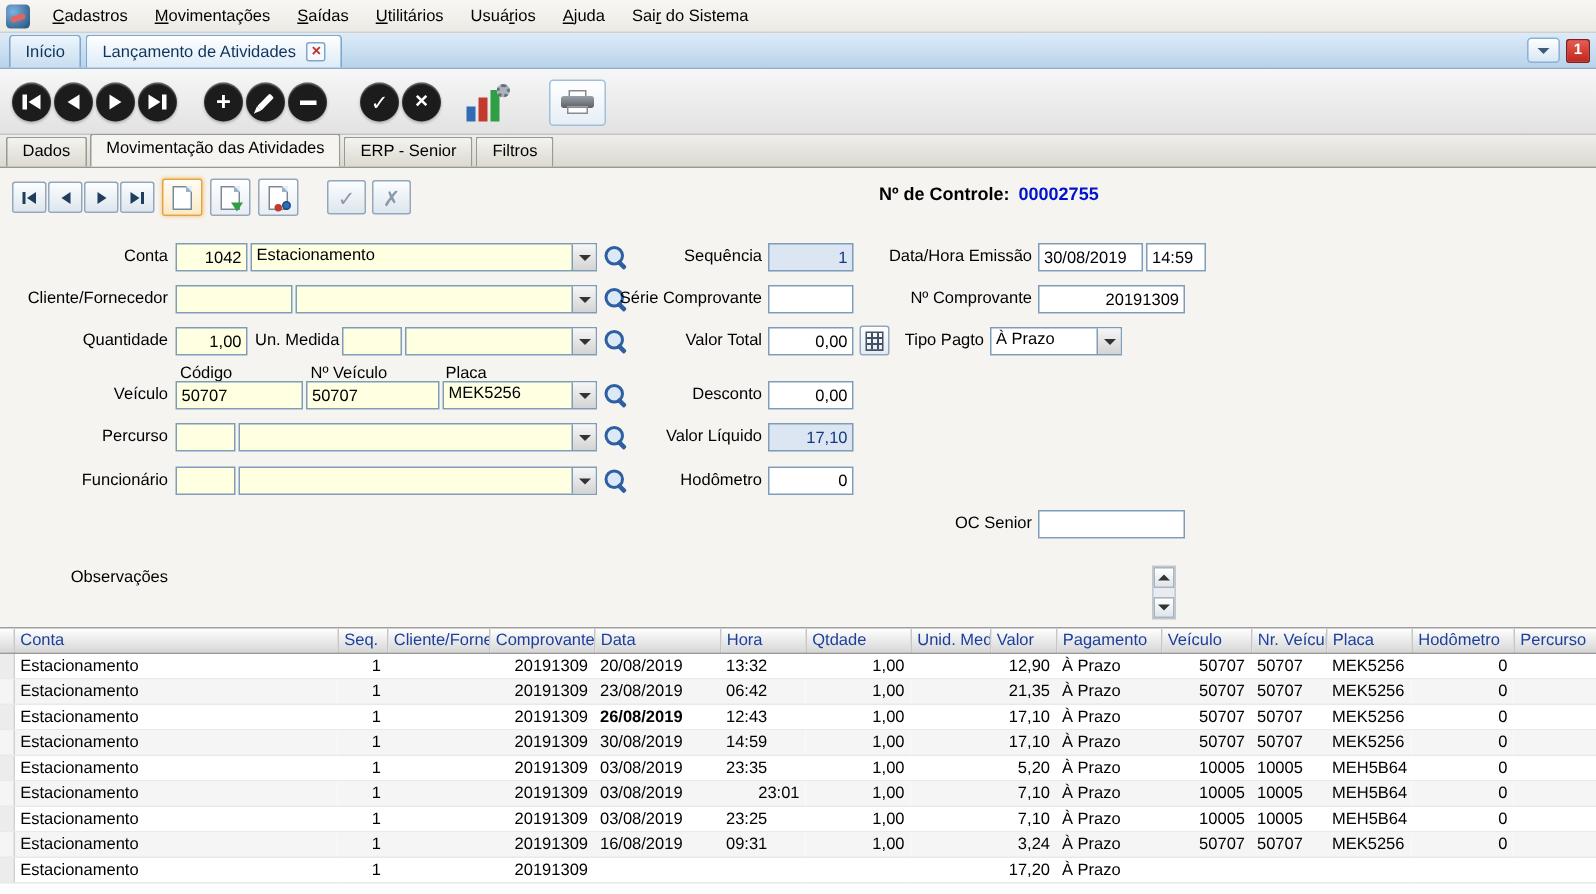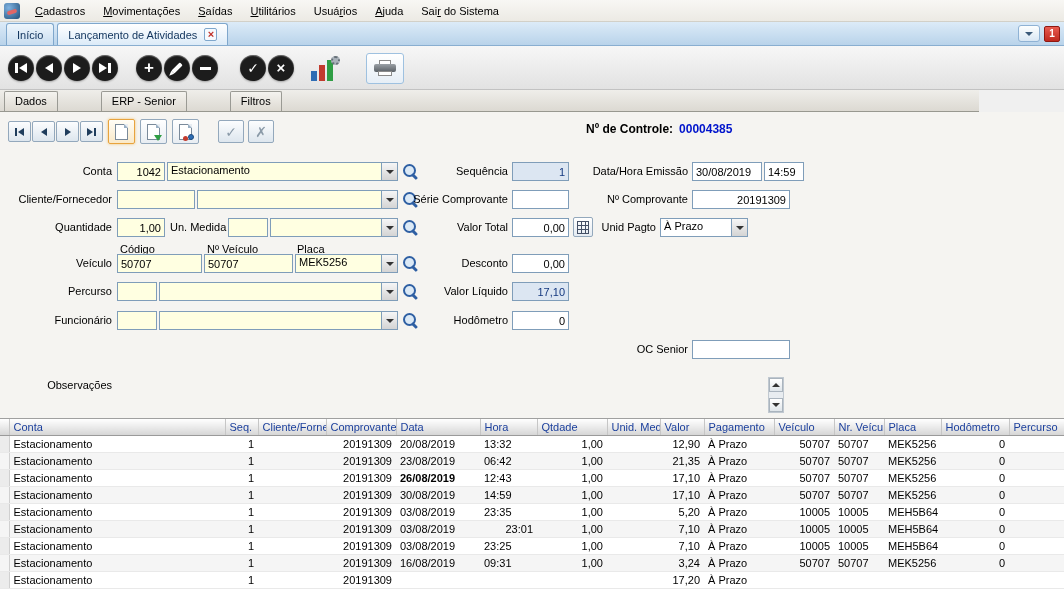--- a/index.html
+++ b/index.html
@@ -64,23 +64,23 @@
   .print-btn { position:absolute; left:366px; top:7px; width:38px; height:31px; cursor:pointer;
                border:1px solid #9ec1e0; border-radius:3px; background:linear-gradient(#ffffff,#e6eef6);
                display:flex; align-items:center; justify-content:center; }
   .prn { position:relative; width:22px; height:17px; }
   .prn-top { position:absolute; left:5px; top:0; width:12px; height:5px; background:#fff; border:1px solid #8a8a8a; }
   .prn-body { position:absolute; left:0; top:4px; width:22px; height:8px; border-radius:2px;
               background:linear-gradient(#9aa0a6,#5a6066); }
   .prn-out { position:absolute; left:4px; top:11px; width:14px; height:5px; background:#fff; border:1px solid #8a8a8a; }
 
   
-  #subtabs { position:absolute; left:0; top:90px; width:979px; height:22px; padding-left:4px;
+  #subtabs { position:absolute; left:0; top:90px; width:1064px; height:22px; padding-left:4px;
              background:linear-gradient(#efeeea,#dcd9d2); border-bottom:1px solid #989890;
-             display:flex; align-items:flex-end;gap:41px; }
+             display:flex; align-items:flex-end; }
   .subtab { height:20px; line-height:19px; padding:0 10px; margin-right:2px; cursor:pointer;
             border:1px solid #9a9a94; border-bottom:none; border-radius:2px 2px 0 0;
             background:linear-gradient(#f4f3ef,#ddd9d1); position:relative; }
   .subtab.active { background:#f5f4f1; height:22px; z-index:2; }
 
   
   #content { position:absolute; left:0; top:112px; width:1064px; height:484px; background:#f5f4f1; }
 
   
   #recbar { position:absolute; left:0; top:0; width:1064px; height:38px; }
@@ -228,20 +228,21 @@
       <div class="prn">
         <div class="prn-top"></div>
         <div class="prn-body"></div>
         <div class="prn-out"></div>
       </div>
     </div>
   </div>
 
   <div id="subtabs">
       <div class="subtab">Dados</div>
+      <div class="subtab active">Movimentação das Atividades</div>
       <div class="subtab">ERP - Senior</div>
       <div class="subtab">Filtros</div>
     </div>
 
   <div id="content">
 
     <div id="recbar">
       <div class="sqbtn" style="left:8px">
           <span class="vbar-b"></span>
           <span class="tri-l-b"></span>
@@ -273,21 +274,21 @@
         </div>
 
       <div class="sqbtn" style="left:218px;width:26px;height:23px;top:8px">
           <span class="g-dis">✓</span>
         </div>
       <div class="sqbtn" style="left:248px;width:26px;height:23px;top:8px">
           <span class="g-dis">✗</span>
         </div>
 
       <div id="controle">
-        <span>Nº de Controle:</span><span class="num">00004385</span>
+        <span>Nº de Controle:</span><span class="num">00002755</span>
       </div>
     </div>
 
     <div id="form">
 
       <div class="lbl" style="left:0;top:12px;width:112px">Conta</div>
       <input class="fld yellow num" style="left: 117px; top: 12px; width: 48px;" value="1042">
       <div class="fld combo yellow" style="left:167px;top:12px;width:231px">
         <span class="combo-text">Estacionamento</span>
         <span class="combo-btn">
@@ -324,21 +325,21 @@
         <span class="combo-btn">
             <span class="arr-dn"></span>
           </span>
       </div>
       <span class="mag" style="left:402px;top:69px"></span>
       <div class="lbl" style="left:430px;top:68px;width:78px">Valor Total</div>
       <input class="fld num" style="left: 512px; top: 68px; width: 57px;" value="0,00">
       <div class="calcbtn" style="left:573px;top:67px">
           <span class="calc-ic"></span>
         </div>
-      <div class="lbl" style="left:598px;top:68px;width:58px">Unid Pagto</div>
+      <div class="lbl" style="left:598px;top:68px;width:58px">Tipo Pagto</div>
       <div class="fld combo" style="left:660px;top:68px;width:88px">
         <span class="combo-text">À Prazo</span>
         <span class="combo-btn">
             <span class="arr-dn"></span>
           </span>
       </div>
 
       <div class="lbl lbl-l" style="left:120px;top:90px;width:80px">Código</div>
       <div class="lbl lbl-l" style="left:207px;top:90px;width:80px">Nº Veículo</div>
       <div class="lbl lbl-l" style="left:297px;top:90px;width:80px">Placa</div>

